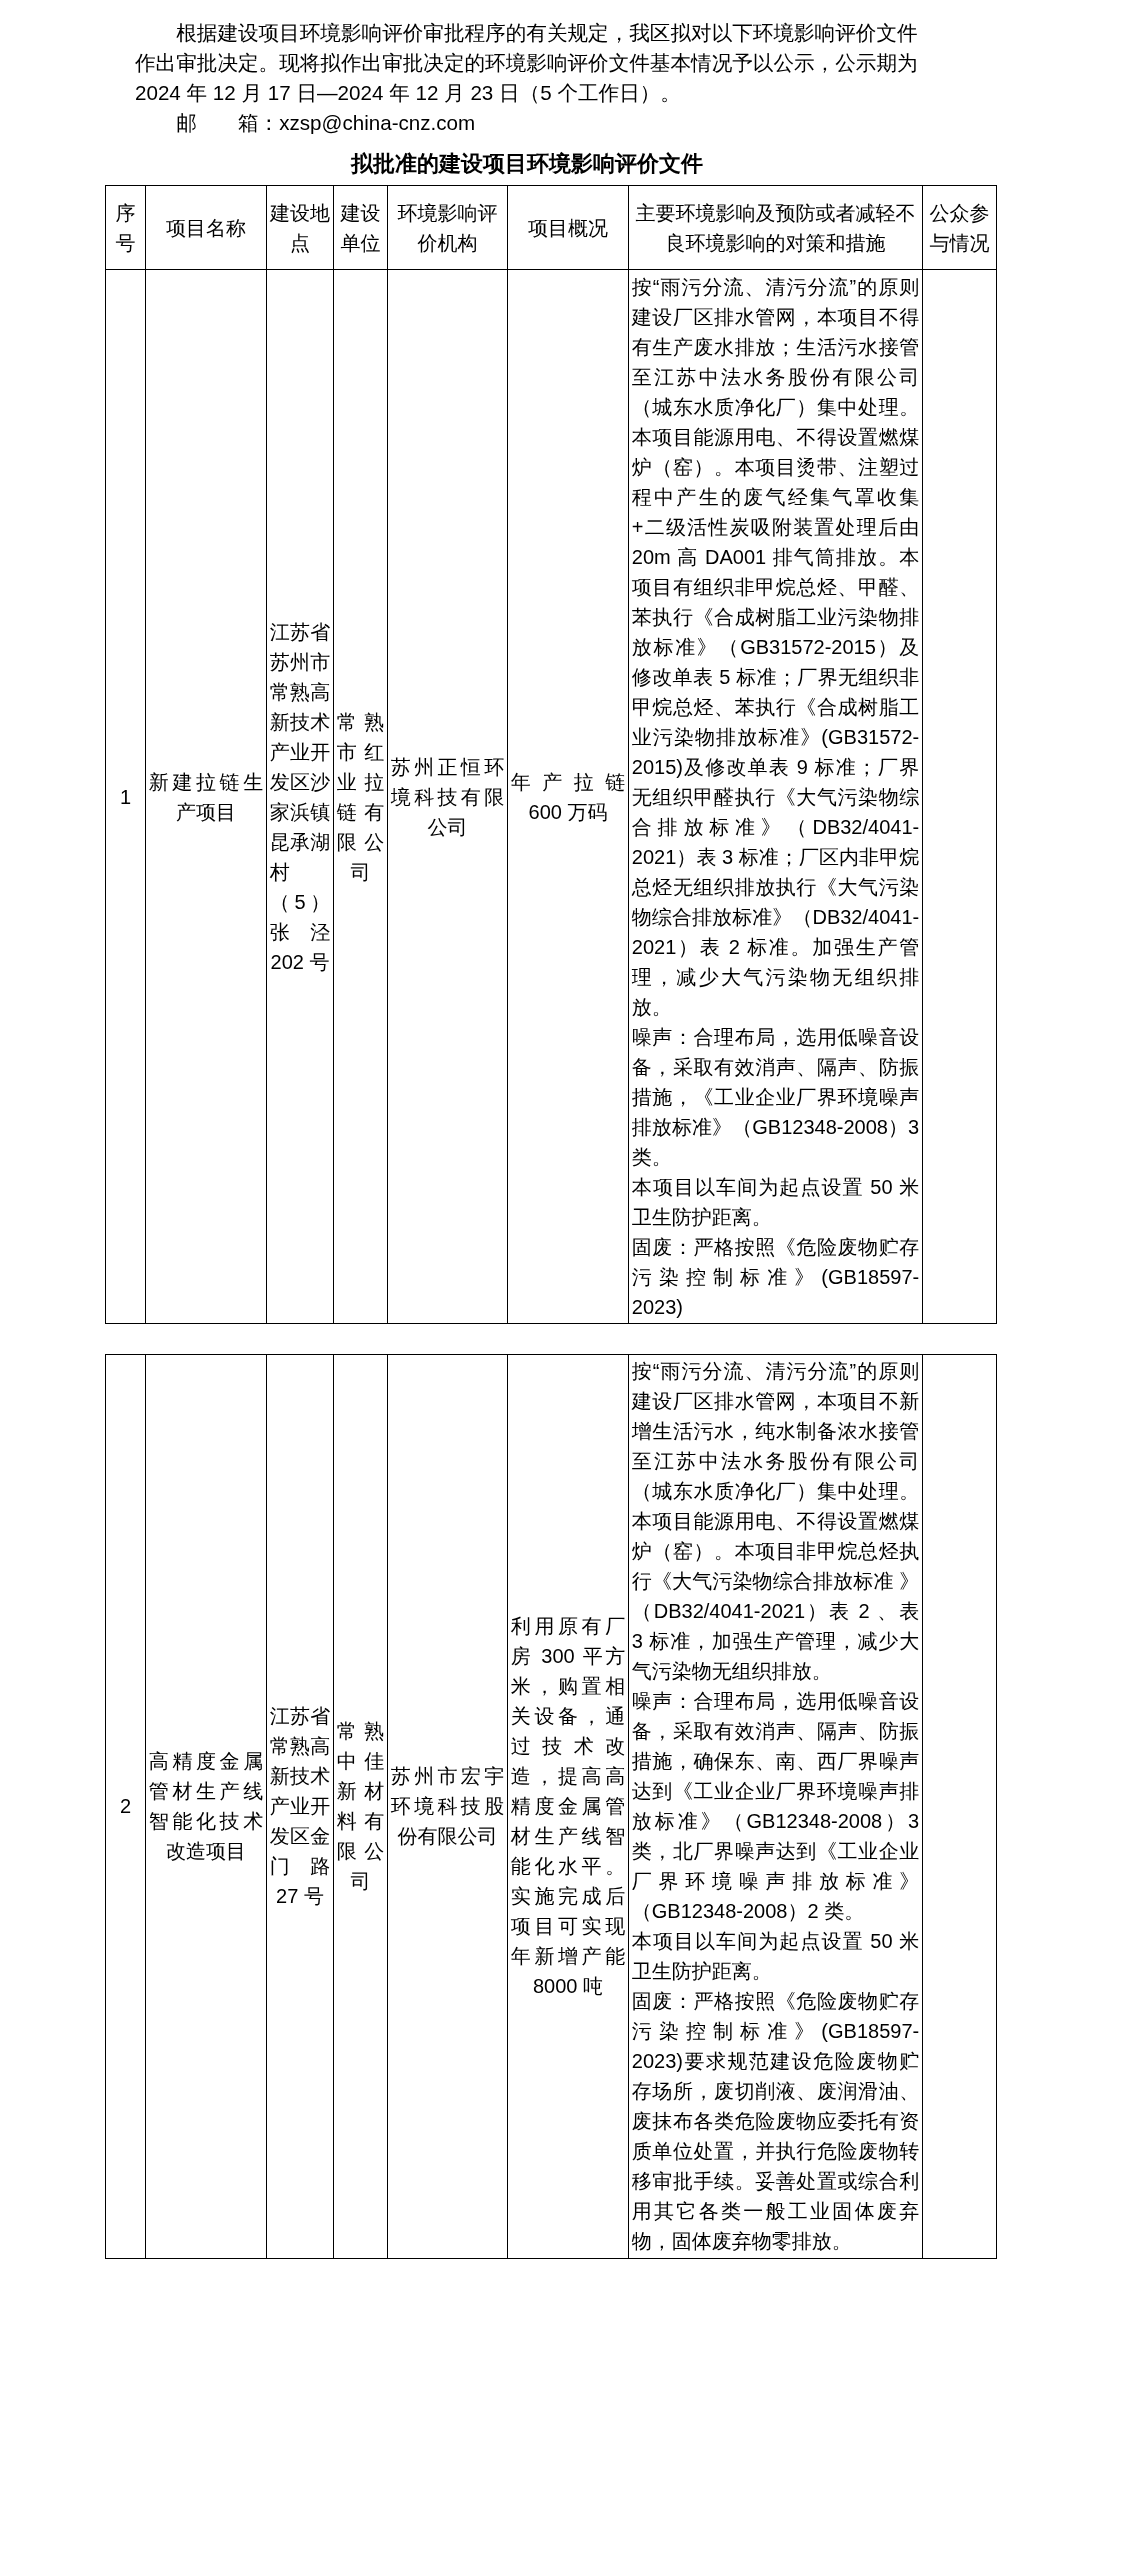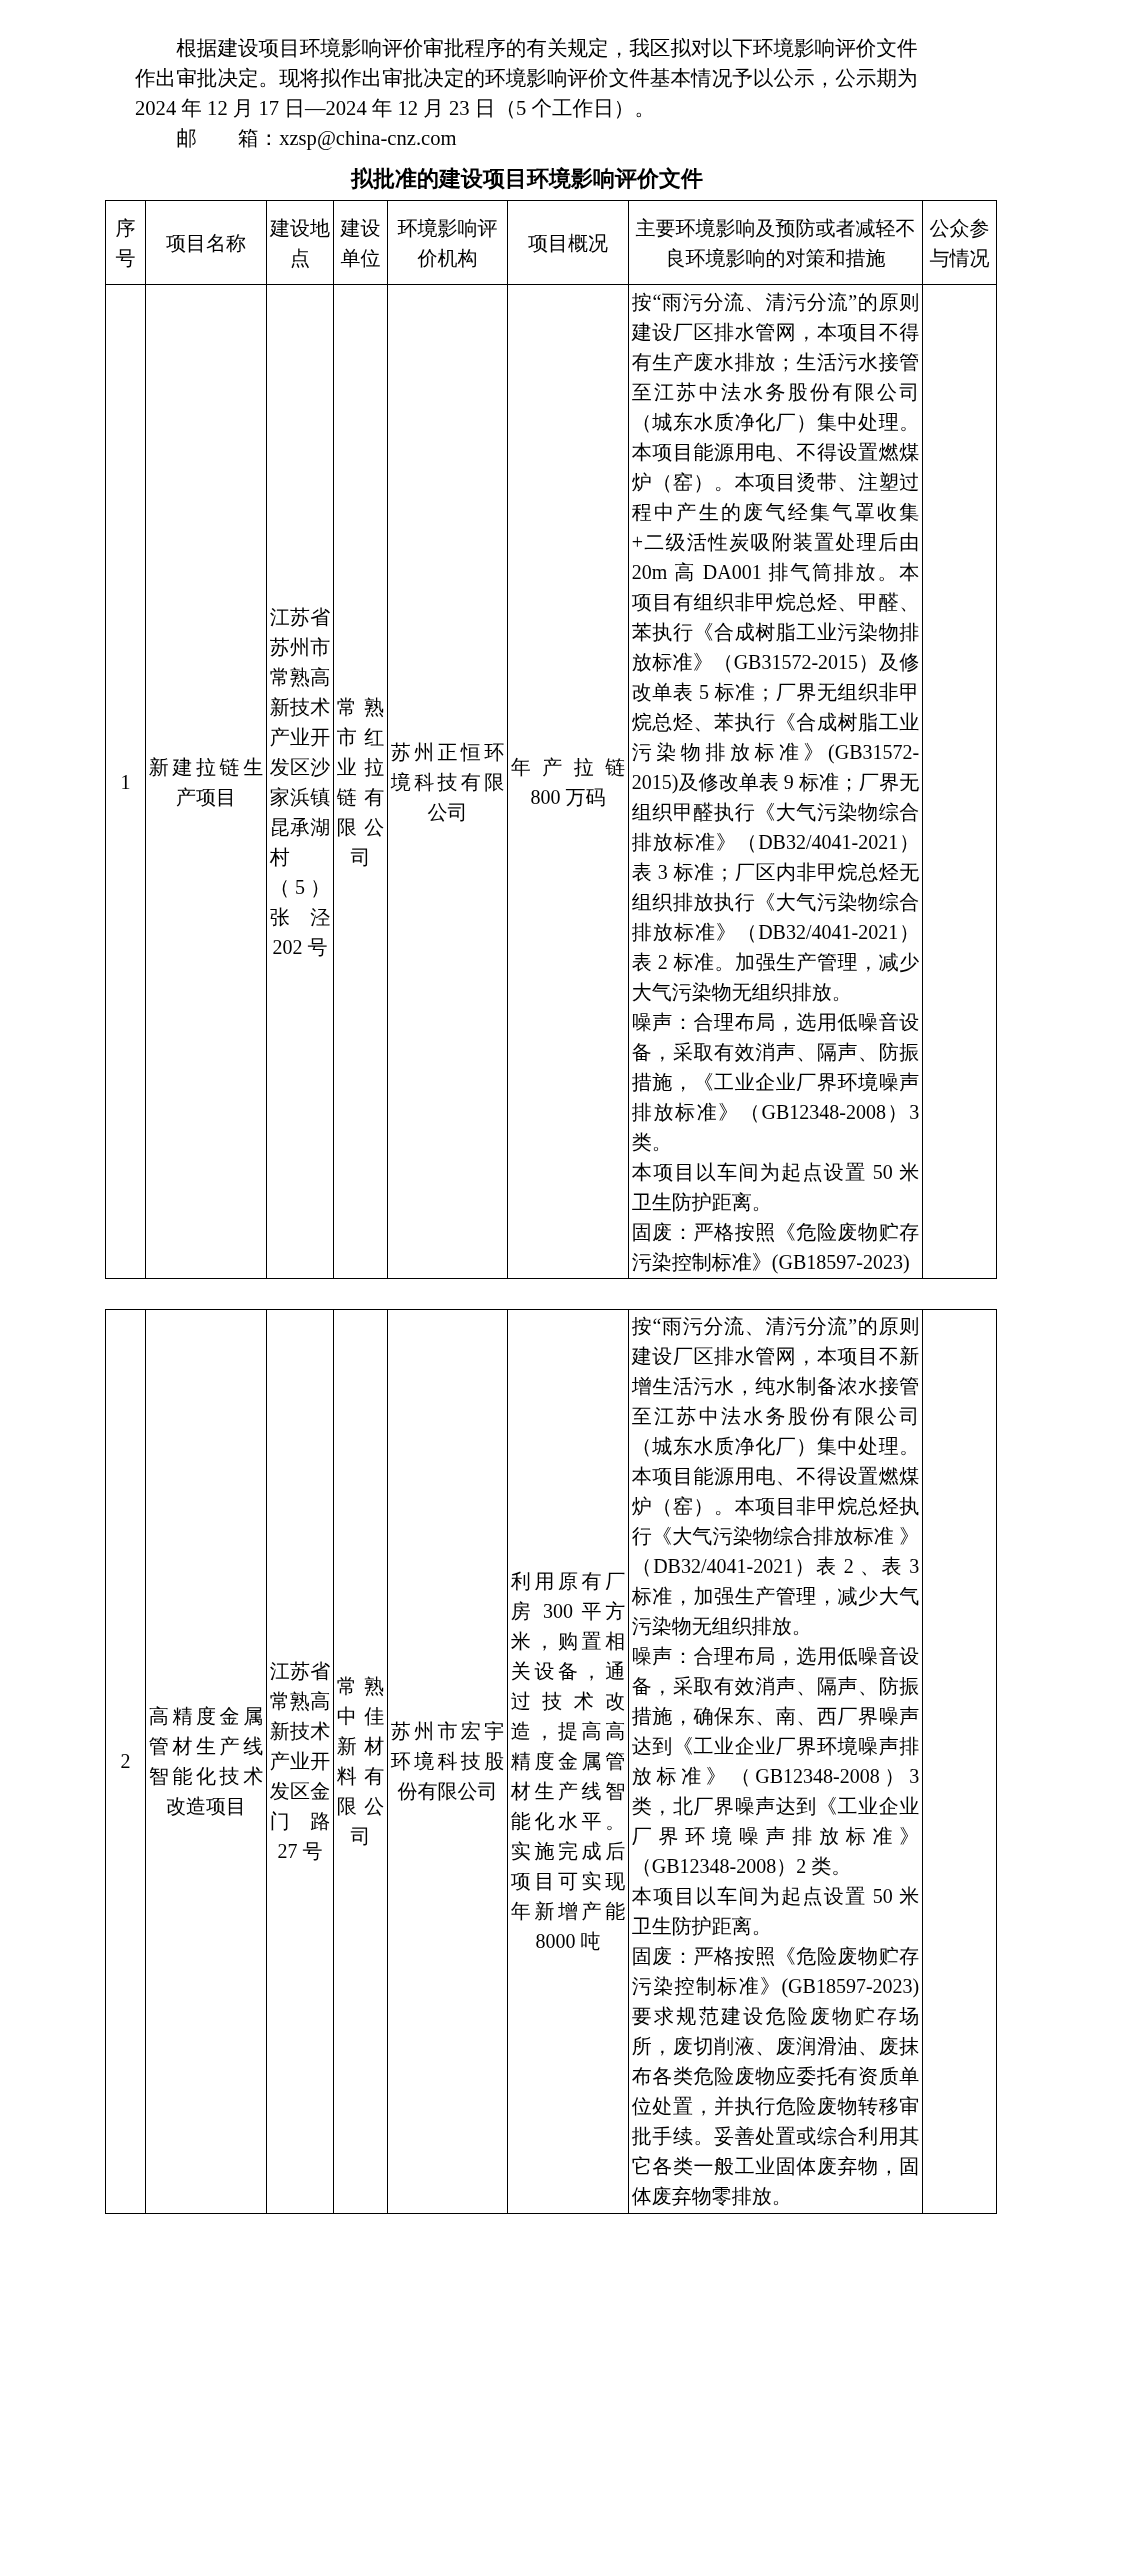--- a/index.html
+++ b/index.html
@@ -1,22 +1,22 @@
 <!DOCTYPE html>
 <html style="font-size:11.3px"><head>
 <meta charset="utf-8">
 <style>
   html,body{margin:0;padding:0;background:#ffffff;}
   .page{
     position:relative;
     width:1054px;height:2576px;
     background:#ffffff;color:#000;
-    font-family:Liberation Serif, serif;
+    font-family:Liberation Sans, sans-serif;
     box-sizing:border-box;
-    padding-top:33px;
+    padding-top:18px;
     overflow:hidden;
   }
   .intro{margin:0 135px 0 135px;font-size:20.6px;line-height:30px;}
   .intro p{margin:0;text-indent:2em;}
   .table-title{
     margin:8.5px 0 5.7px 0;text-align:center;
     font-size:22px;font-weight:bold;line-height:33px;
   }
   table.t{
     border-collapse:collapse;table-layout:fixed;
@@ -86,21 +86,21 @@
         <th>公众参与情况</th>
       </tr>
     </thead>
     <tbody>
       <tr>
         <td class="c-center">1</td>
         <td class="c-just c-name">新建拉链生产项目</td>
         <td class="c-just c-loc">江苏省苏州市常熟高新技术产业开发区沙家浜镇昆承湖村（5）张泾 202 号</td>
         <td class="c-just c-unit">常熟市红业拉链有限公司</td>
         <td class="c-just c-agency">苏州正恒环境科技有限公司</td>
-        <td class="c-just c-ov">年产拉链 800 万码</td>
+        <td class="c-just c-ov">年产拉链 600 万码</td>
         <td class="c-measures row1-measures">
           <div>按“雨污分流、清污分流”的原则建设厂区排水管网，本项目不得有生产废水排放；生活污水接管至江苏中法水务股份有限公司（城东水质净化厂）集中处理。本项目能源用电、不得设置燃煤炉（窑）。本项目烫带、注塑过程中产生的废气经集气罩收集+二级活性炭吸附装置处理后由 20m 高 DA001 排气筒排放。本项目有组织非甲烷总烃、甲醛、苯执行《合成树脂工业污染物排放标准》（GB31572-2015）及修改单表 5 标准；厂界无组织非甲烷总烃、苯执行《合成树脂工业污染物排放标准》(GB31572-2015)及修改单表 9 标准；厂界无组织甲醛执行《大气污染物综合排放标准》（DB32/4041-2021）表 3 标准；厂区内非甲烷总烃无组织排放执行《大气污染物综合排放标准》（DB32/4041-2021）表 2 标准。加强生产管理，减少大气污染物无组织排放。</div>
           <div>噪声：合理布局，选用低噪音设备，采取有效消声、隔声、防振措施，《工业企业厂界环境噪声排放标准》（GB12348-2008）3 类。</div>
           <div>本项目以车间为起点设置 50 米卫生防护距离。</div>
           <div>固废：严格按照《危险废物贮存污染控制标准》(GB18597-2023)</div>
         </td>
         <td></td>
       </tr>
     </tbody>
   </table>

